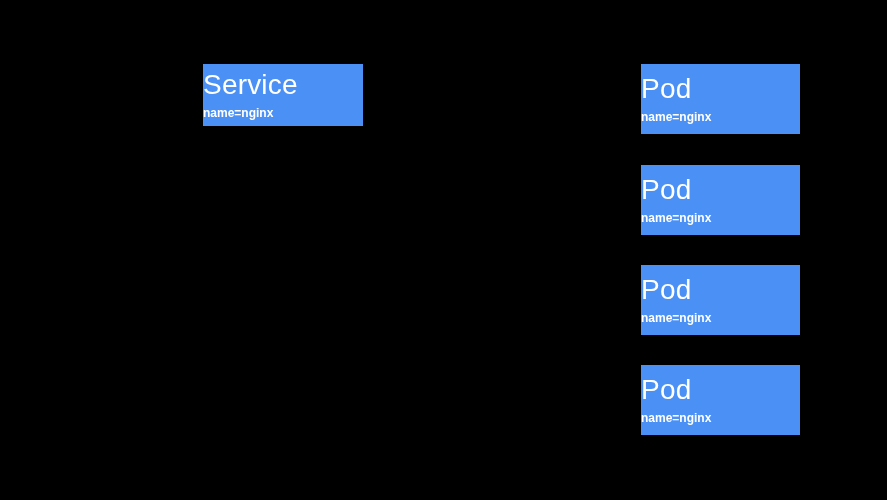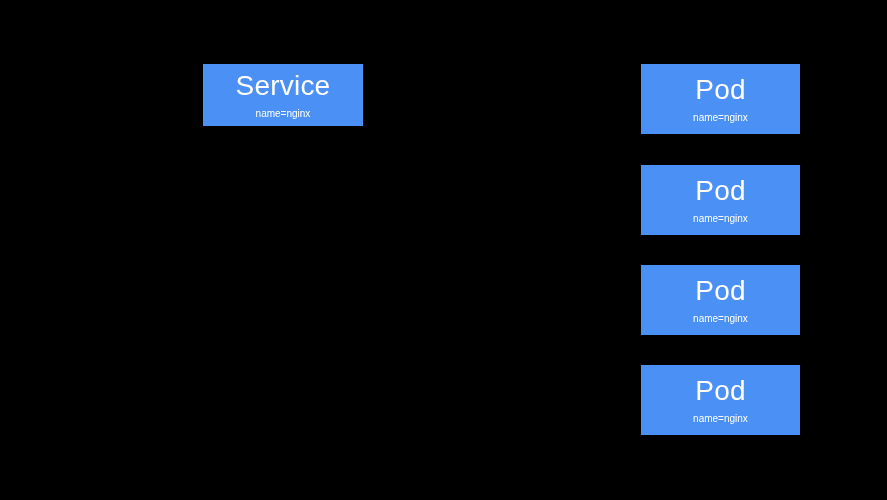--- a/index.html
+++ b/index.html
@@ -16,38 +16,38 @@
     width: 887px;
     height: 500px;
     background: #000000;
     overflow: hidden;
   }
   .node {
     position: absolute;
     box-sizing: border-box;
     display: flex;
     flex-direction: column;
-    align-items: center;
+    align-items: flex-start;
     justify-content: center;
     background: #4a90f5;
     color: #ffffff;
     text-align: center;
     line-height: 1;
   }
   .node-title {
     font-size: 28px;
     font-weight: 400;
     letter-spacing: 0.2px;
     line-height: 1.05;
     color: #ffffff;
     white-space: nowrap;
   }
   .node-subtitle {
-    font-size: 10px;
-    font-weight: 400;
+    font-size: 12px;
+    font-weight: 700;
     line-height: 1.1;
     margin-top: 7px;
     color: #ffffff;
     white-space: nowrap;
   }
   
   .service-node {
     left: 203px;
     top: 64px;
     width: 160px;

